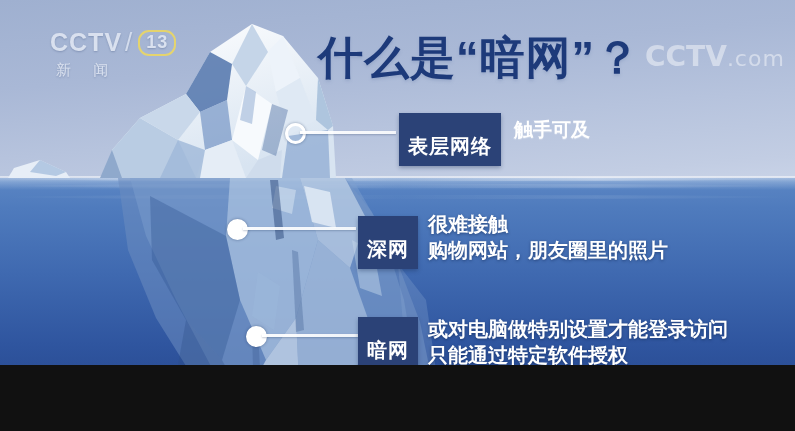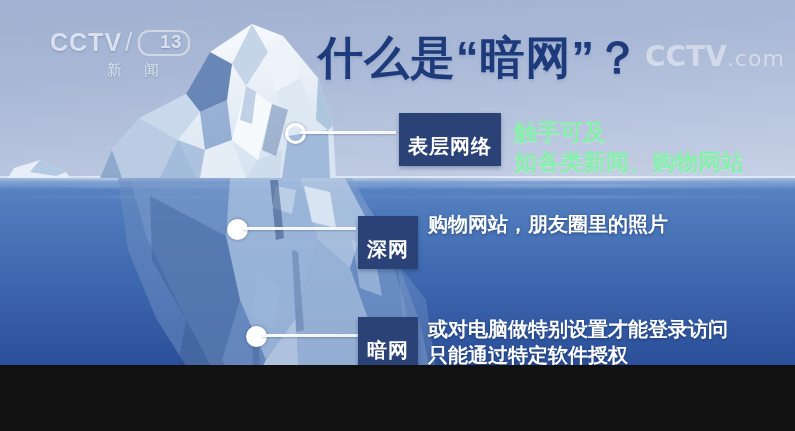--- a/index.html
+++ b/index.html
@@ -39,26 +39,26 @@
     position:absolute;left:50px;top:27px;width:118px;height:56px;
     opacity:.72;
   }
   .cctv-row1{
     font-size:25px;font-weight:bold;letter-spacing:1px;color:#eef2fa;
     text-shadow:0 1px 2px rgba(70,90,130,.5);
     display:flex;align-items:center;gap:3px;
   }
   .cctv-13{
     font-size:18px;font-weight:bold;color:#eef2fa;
-    border:2px solid #e5e5e5;border-radius:11px;
-    padding:0px 6px 1px 20px;margin-left:2px;
+    border:2px solid #fde047;border-radius:11px;
+    padding:0px 6px 1px 6px;margin-left:2px;
   }
   .cctv-slash{font-size:26px;color:#e6ecf7;font-weight:300;}
   .cctv-row2{
-    font-size:15px;color:#eef2fa;letter-spacing:9px;text-align:right;
+    font-size:15px;color:#eef2fa;letter-spacing:9px;text-align:left;
     margin-top:3px;text-shadow:0 1px 2px rgba(70,90,130,.5);padding-left:6px;
   }
 
   
   #title{
     position:absolute;left:296px;top:28px;
     font-size:45px;font-weight:bold;color:#1d3a7a;
     letter-spacing:1px;white-space:nowrap;
     text-shadow:0 2px 3px rgba(120,140,180,.35);
     margin-left:22px;
@@ -89,21 +89,21 @@
     color:#ffffff;font-weight:bold;
     padding:20px 9px 6px 9px;
     font-size:20px;letter-spacing:1px;white-space:nowrap;
     box-shadow:0 2px 4px rgba(20,40,80,.35);
   }
   .desc{
     position:absolute;white-space:nowrap;font-weight:bold;
   }
   .desc div{line-height:1.32;}
 
-  .desc.light{color:#86efac;font-size:23px;text-shadow:0 1px 1px rgba(255,255,255,.3);}
+  .desc.light{color:#ffffff;font-size:19px;text-shadow:0 1px 1px rgba(255,255,255,.3);}
   .desc.dark{color:#ffffff;font-size:20px;text-shadow:0 1px 3px rgba(10,30,70,.5);}
 
   
   #thumb{
     position:absolute;left:42px;top:372px;width:108px;height:42px;
     border:1px solid rgba(255,255,255,.18);
     overflow:hidden;
     background:#14224a;
   }
   #thumbInner{position:absolute;left:0;top:0;width:108px;height:42px;}
@@ -208,26 +208,26 @@
   <div id="watermark">
     <span>CCTV</span><span class="dotcom">.com</span>
   </div>
 
   <div id="callouts">
       <div class="dot" style="left: 285px; top: 123px;"></div>
       <div class="leader" style="left: 300px; top: 131px; width: 96px;"></div>
       <div class="badge" style="left: 399px; top: 113px; background: rgb(43, 66, 119);">表层网络</div>
       <div class="desc light" style="left: 514px; top: 117px;">
         <div>触手可及</div>
-        <div>如各类新闻、购物网站</div>
       </div>
       <div class="dot filled" style="left: 227px; top: 219px;"></div>
       <div class="leader" style="left: 243px; top: 227px; width: 113px;"></div>
       <div class="badge" style="left: 358px; top: 216px; background: rgb(43, 66, 119);">深网</div>
       <div class="desc dark" style="left: 428px; top: 211px;">
+        <div>很难接触</div>
         <div>购物网站，朋友圈里的照片</div>
       </div>
       <div class="dot filled" style="left: 246px; top: 326px;"></div>
       <div class="leader" style="left: 262px; top: 334px; width: 96px;"></div>
       <div class="badge" style="left: 358px; top: 317px; background: rgb(43, 66, 119);">暗网</div>
       <div class="desc dark" style="left: 428px; top: 316px;">
         <div>或对电脑做特别设置才能登录访问</div>
         <div>只能通过特定软件授权</div>
       </div>
     </div>

